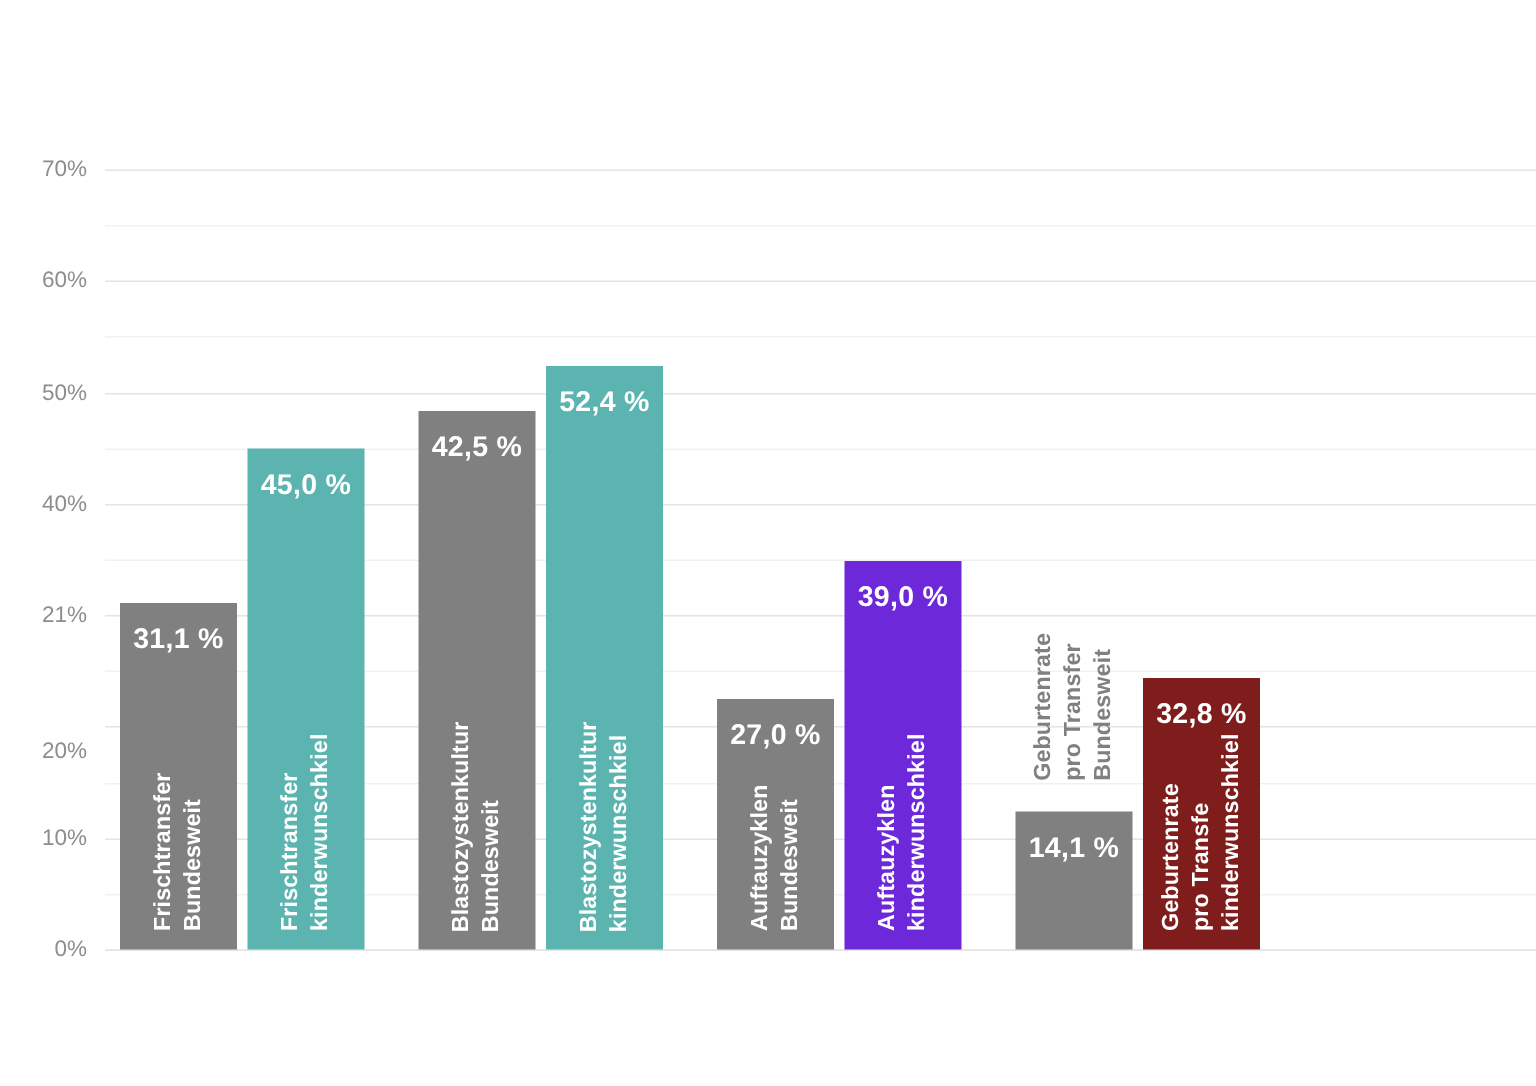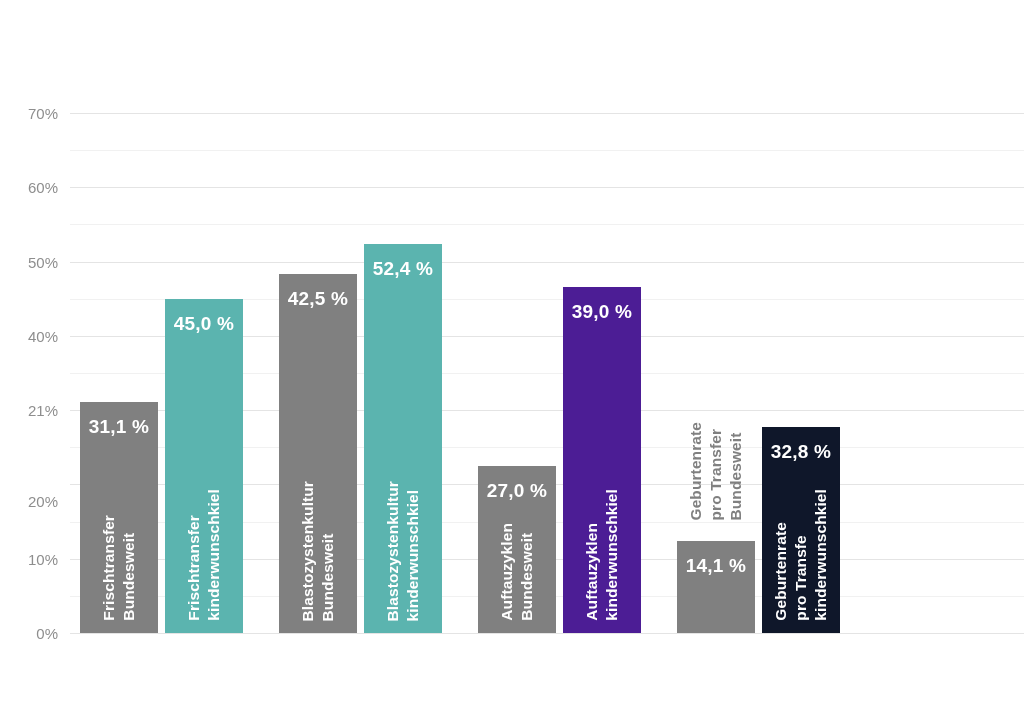--- a/index.html
+++ b/index.html
@@ -191,40 +191,40 @@
         <div class="bar-group" style="left: 408px; width: 78px; height: 0px;">
           <div class="bar gray" style="height: 167px; background: rgb(128, 128, 128);">
             <div class="bar-value">27,0 %</div>
             <div style="position: absolute; left: 0px; width: 78px; display: flex; justify-content: center; align-items: flex-end; bottom: 12px; height: 150.572px;">
               <div class="vtext" style="color: rgb(255, 255, 255);">Auftauzyklen
 Bundesweit</div>
             </div>
           </div>
         </div>
         <div class="bar-group" style="left: 493px; width: 78px; height: 0px;">
-          <div class="bar teal" style="height: 346px; background: #4c1d95;">
+          <div class="bar teal" style="height: 259px; background: #6d28d9;">
             <div class="bar-value">39,0 %</div>
             <div style="position: absolute; left: 0px; width: 78px; display: flex; justify-content: center; align-items: flex-end; bottom: 12px; height: 239.715px;">
               <div class="vtext" style="color: rgb(255, 255, 255);">Auftauzyklen
 kinderwunschkiel</div>
             </div>
           </div>
         </div>
         <div class="bar-group" style="left: 607px; width: 78px; height: 0px;">
           <div style="position: absolute; left: 0px; width: 78px; display: flex; justify-content: center; align-items: flex-end; bottom: 112.743px; height: 150px;">
             <div class="vtext outside" style="color: rgb(128, 128, 128);">Geburtenrate
 pro Transfer
 Bundesweit</div>
           </div>
           <div class="bar gray" style="height: 92px; background: rgb(128, 128, 128);">
             <div class="bar-value">14,1 %</div>
           </div>
         </div>
         <div class="bar-group" style="left: 692px; width: 78px; height: 0px;">
-          <div class="bar teal" style="height: 206px; background: #0f172a;">
+          <div class="bar teal" style="height: 181px; background: #7f1d1d;">
             <div class="bar-value">32,8 %</div>
             <div style="position: absolute; left: 0px; width: 78px; display: flex; justify-content: center; align-items: flex-end; bottom: 12px; height: 193.658px;">
               <div class="vtext" style="color: rgb(255, 255, 255);">Geburtenrate
 pro Transfe
 kinderwunschkiel</div>
             </div>
           </div>
         </div>
       </div>
   </div>

